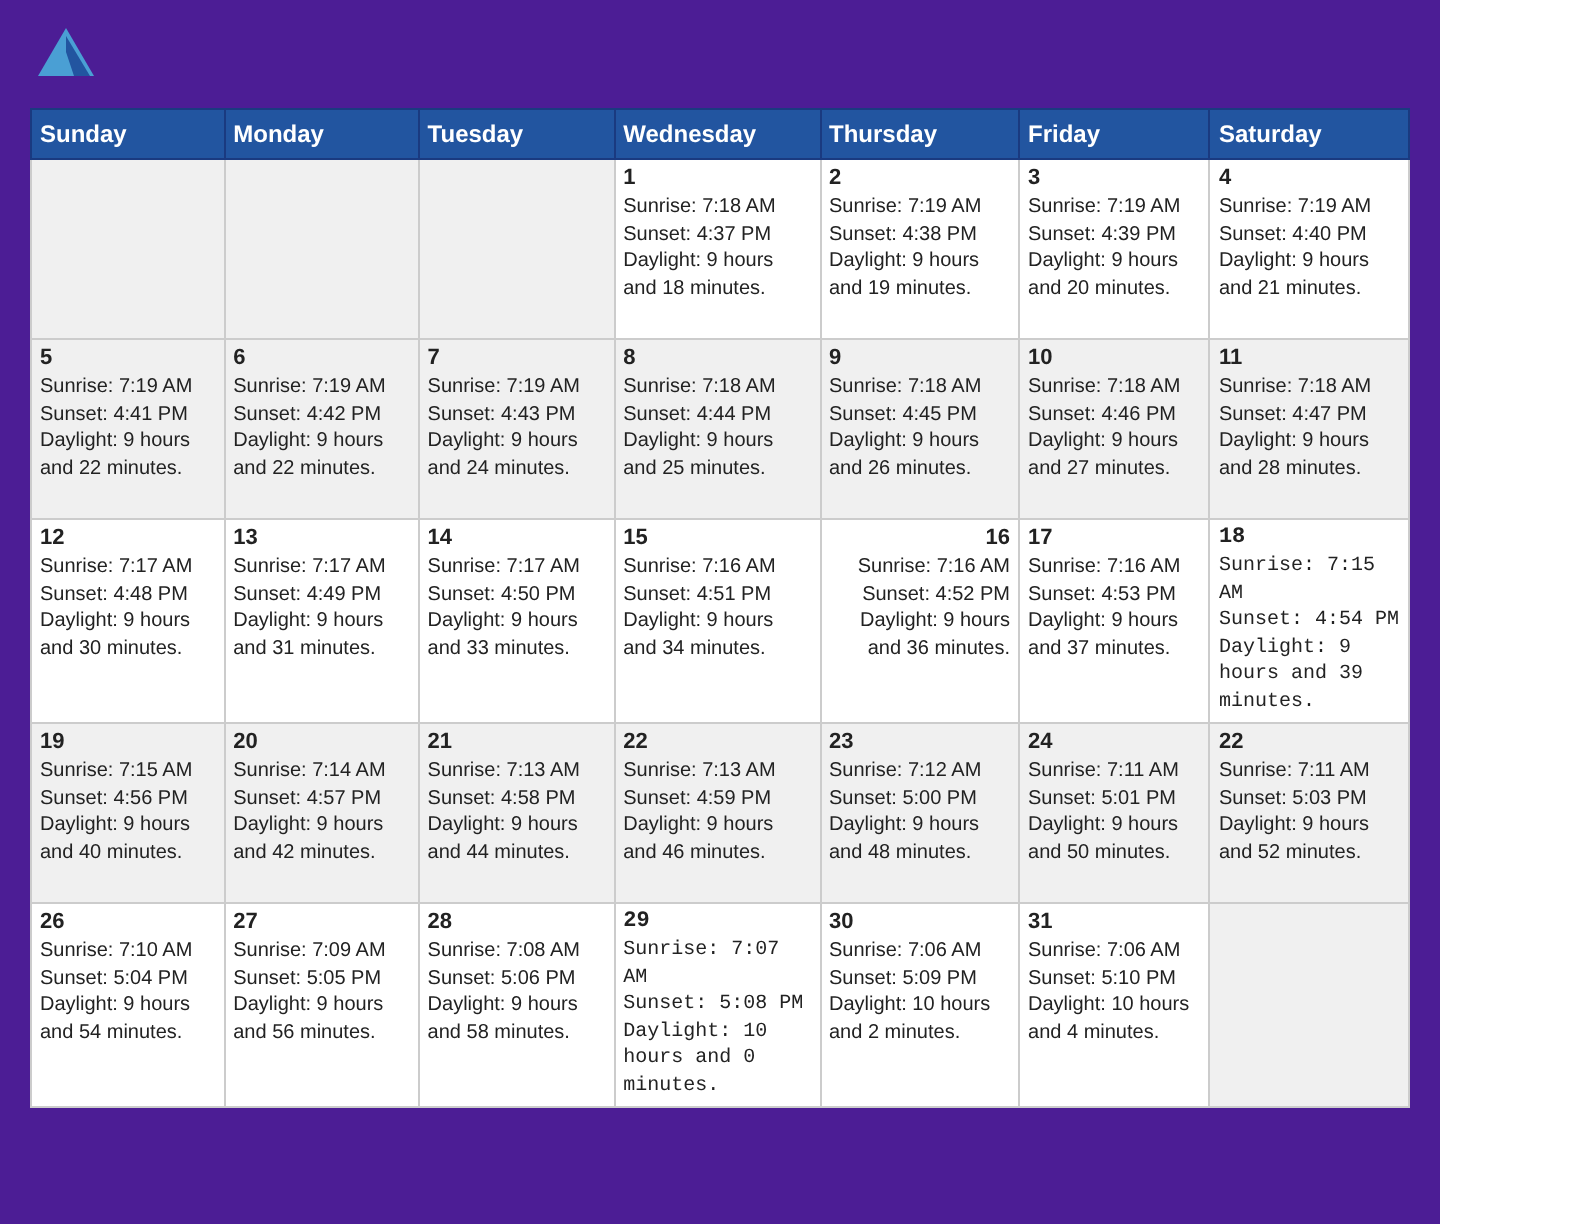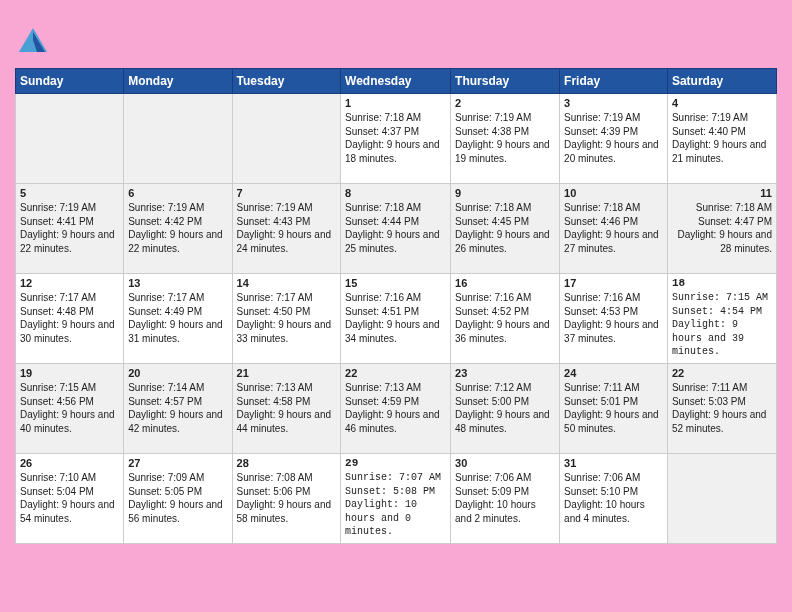--- a/index.html
+++ b/index.html
@@ -4,24 +4,24 @@
   <style>
     * { box-sizing: border-box; margin: 0; padding: 0; }
     body {
       font-family: Arial, sans-serif;
       background: #fff;
       width: 792px;
       height: 612px;
       overflow: hidden;
     }
     .page {
-      width: 792px;
+      width: 720px;
       height: 612px;
-      background: #f9a8d4;
-      padding: 24px 15px;
+      background: #4c1d95;
+      padding: 10px 15px;
     }
     .header {
       display: flex;
       justify-content: space-between;
       align-items: flex-start;
       margin-bottom: 8px;
     }
     .logo {
       display: flex;
       align-items: center;
@@ -168,21 +168,21 @@
             <div class="day-info">Sunrise: 7:18 AM<br>Sunset: 4:44 PM<br>Daylight: 9 hours and 25 minutes.</div>
           </td>
           <td style="background: rgb(240, 240, 240);">
             <div class="day-num">9</div>
             <div class="day-info">Sunrise: 7:18 AM<br>Sunset: 4:45 PM<br>Daylight: 9 hours and 26 minutes.</div>
           </td>
           <td style="background: rgb(240, 240, 240);">
             <div class="day-num">10</div>
             <div class="day-info">Sunrise: 7:18 AM<br>Sunset: 4:46 PM<br>Daylight: 9 hours and 27 minutes.</div>
           </td>
-          <td style="background: rgb(240, 240, 240); text-align: right;">
+          <td style="background: rgb(240, 240, 240);">
             <div class="day-num">11</div>
             <div class="day-info">Sunrise: 7:18 AM<br>Sunset: 4:47 PM<br>Daylight: 9 hours and 28 minutes.</div>
           </td>
         </tr>
         <tr>
           <td style="background: rgb(255, 255, 255);">
             <div class="day-num">12</div>
             <div class="day-info">Sunrise: 7:17 AM<br>Sunset: 4:48 PM<br>Daylight: 9 hours and 30 minutes.</div>
           </td>
           <td style="background: rgb(255, 255, 255);">
@@ -190,21 +190,21 @@
             <div class="day-info">Sunrise: 7:17 AM<br>Sunset: 4:49 PM<br>Daylight: 9 hours and 31 minutes.</div>
           </td>
           <td style="background: rgb(255, 255, 255);">
             <div class="day-num">14</div>
             <div class="day-info">Sunrise: 7:17 AM<br>Sunset: 4:50 PM<br>Daylight: 9 hours and 33 minutes.</div>
           </td>
           <td style="background: rgb(255, 255, 255);">
             <div class="day-num">15</div>
             <div class="day-info">Sunrise: 7:16 AM<br>Sunset: 4:51 PM<br>Daylight: 9 hours and 34 minutes.</div>
           </td>
-          <td style="background: rgb(255, 255, 255);">
+          <td style="background: rgb(255, 255, 255); text-align: right;">
             <div class="day-num">16</div>
             <div class="day-info">Sunrise: 7:16 AM<br>Sunset: 4:52 PM<br>Daylight: 9 hours and 36 minutes.</div>
           </td>
           <td style="background: rgb(255, 255, 255); margin-left: 32px;">
             <div class="day-num">17</div>
             <div class="day-info">Sunrise: 7:16 AM<br>Sunset: 4:53 PM<br>Daylight: 9 hours and 37 minutes.</div>
           </td>
           <td style="background: rgb(255, 255, 255); font-family: Liberation Mono, monospace;">
             <div class="day-num">18</div>
             <div class="day-info">Sunrise: 7:15 AM<br>Sunset: 4:54 PM<br>Daylight: 9 hours and 39 minutes.</div>

